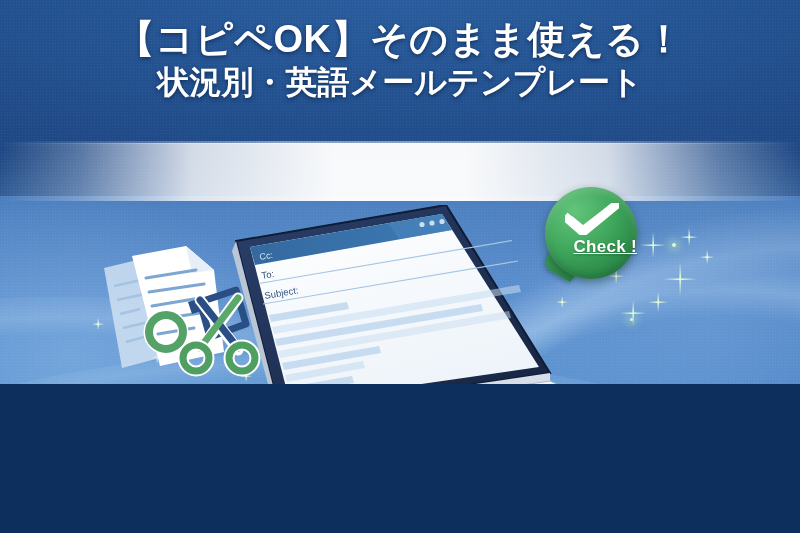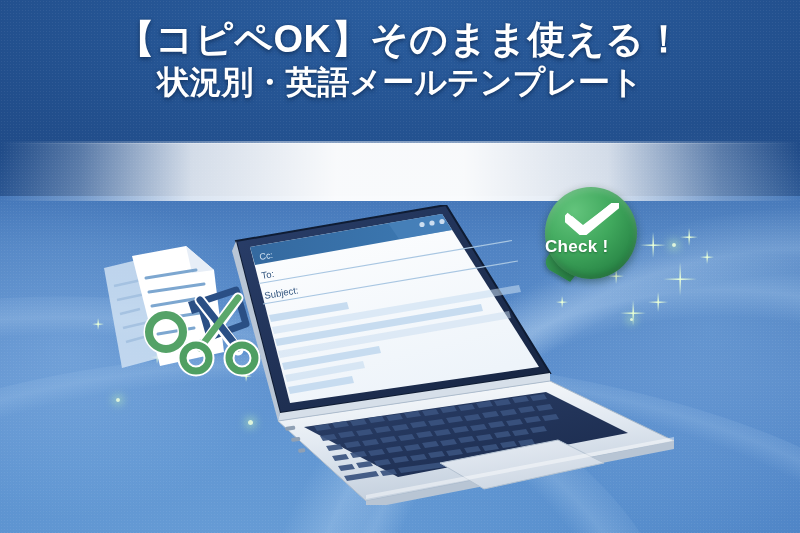--- a/index.html
+++ b/index.html
@@ -1,19 +1,19 @@
 <!DOCTYPE html>
 <html><head>
 <meta charset="utf-8">
 <style>
   html,body{margin:0;padding:0;background:#0d2f5e;}
   body{font-family:"Liberation Sans","DejaVu Sans",sans-serif;}
 
   #stage{
-    position:relative;width:800px;height:533px;overflow:hidden;
+    position:relative;width:800px;height:384px;overflow:hidden;
     background:
       radial-gradient(120% 70% at 50% 0%, #2a5d9e 0%, #23518f 40%, #1e4783 70%, #1d4078 100%);
   }
 
   
   .bg-lower{
     position:absolute;left:0;right:0;top:196px;bottom:0;
     background:
       radial-gradient(130% 120% at 30% 110%, #6fa3da 0%, #5b92d0 30%, #4a7fc3 58%, #3a6cb0 100%);
   }
@@ -81,23 +81,23 @@
   
   .badge{position:absolute;left:545px;top:187px;width:96px;height:96px;z-index:16;}
   .badge-tail{position:absolute;left:4px;top:56px;width:34px;height:34px;
     background:linear-gradient(135deg,#3fa45c,#2b8347);
     transform:rotate(30deg) skewX(-8deg);border-radius:0 0 0 12px;
     box-shadow:0 2px 5px rgba(10,40,20,.35);}
   .badge-circle{position:absolute;left:0;top:0;width:92px;height:92px;border-radius:50%;
     background:radial-gradient(circle at 32% 26%, #63c47c 0%, #40a85d 42%, #2c8a49 72%, #1f7039 100%);
     box-shadow:0 3px 8px rgba(8,40,20,.40), inset 0 -3px 7px rgba(0,0,0,.18), inset 0 3px 7px rgba(255,255,255,.22);}
   .badge-check{position:absolute;left:20px;top:16px;width:54px;height:32px;}
-  .badge-label{position:absolute;left:0;top:50px;width:92px;text-align:left;
+  .badge-label{position:absolute;left:0;top:50px;width:92px;text-align:right;
     color:#fff;font-size:17px;font-weight:bold;letter-spacing:.3px;
-    text-shadow:0 1px 2px rgba(10,50,25,.45);}
+    text-shadow:0 1px 2px rgba(10,50,25,.45);text-decoration:underline;}
 
   
   .spark{position:absolute;pointer-events:none;z-index:15;}
   .spark::before,.spark::after{content:"";position:absolute;background:#eaffd9;
      box-shadow:0 0 6px 2px rgba(210,255,190,.75);}
   .spark::before{left:50%;top:0;width:1.6px;height:100%;transform:translateX(-50%);
      -webkit-mask-image:linear-gradient(to bottom,transparent,#000 50%,transparent);
      mask-image:linear-gradient(to bottom,transparent,#000 50%,transparent);}
   .spark::after{top:50%;left:0;height:1.6px;width:100%;transform:translateY(-50%);
      -webkit-mask-image:linear-gradient(to right,transparent,#000 50%,transparent);

